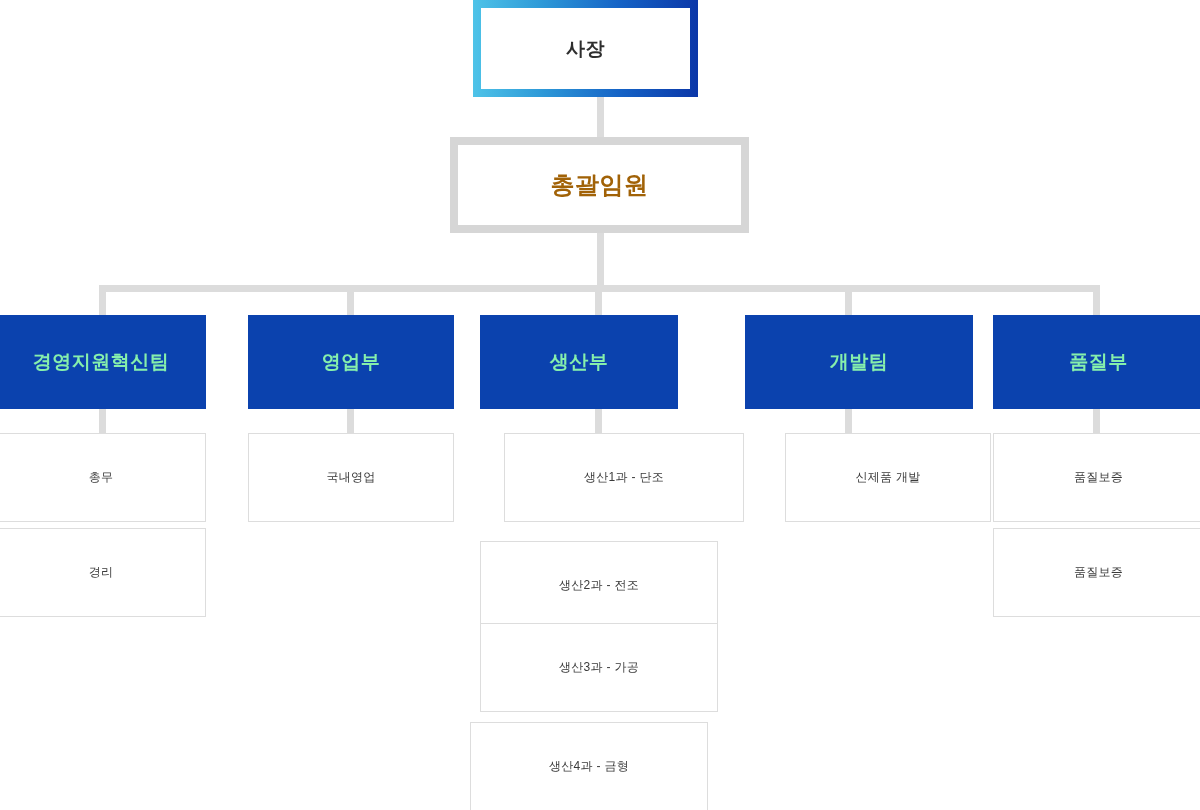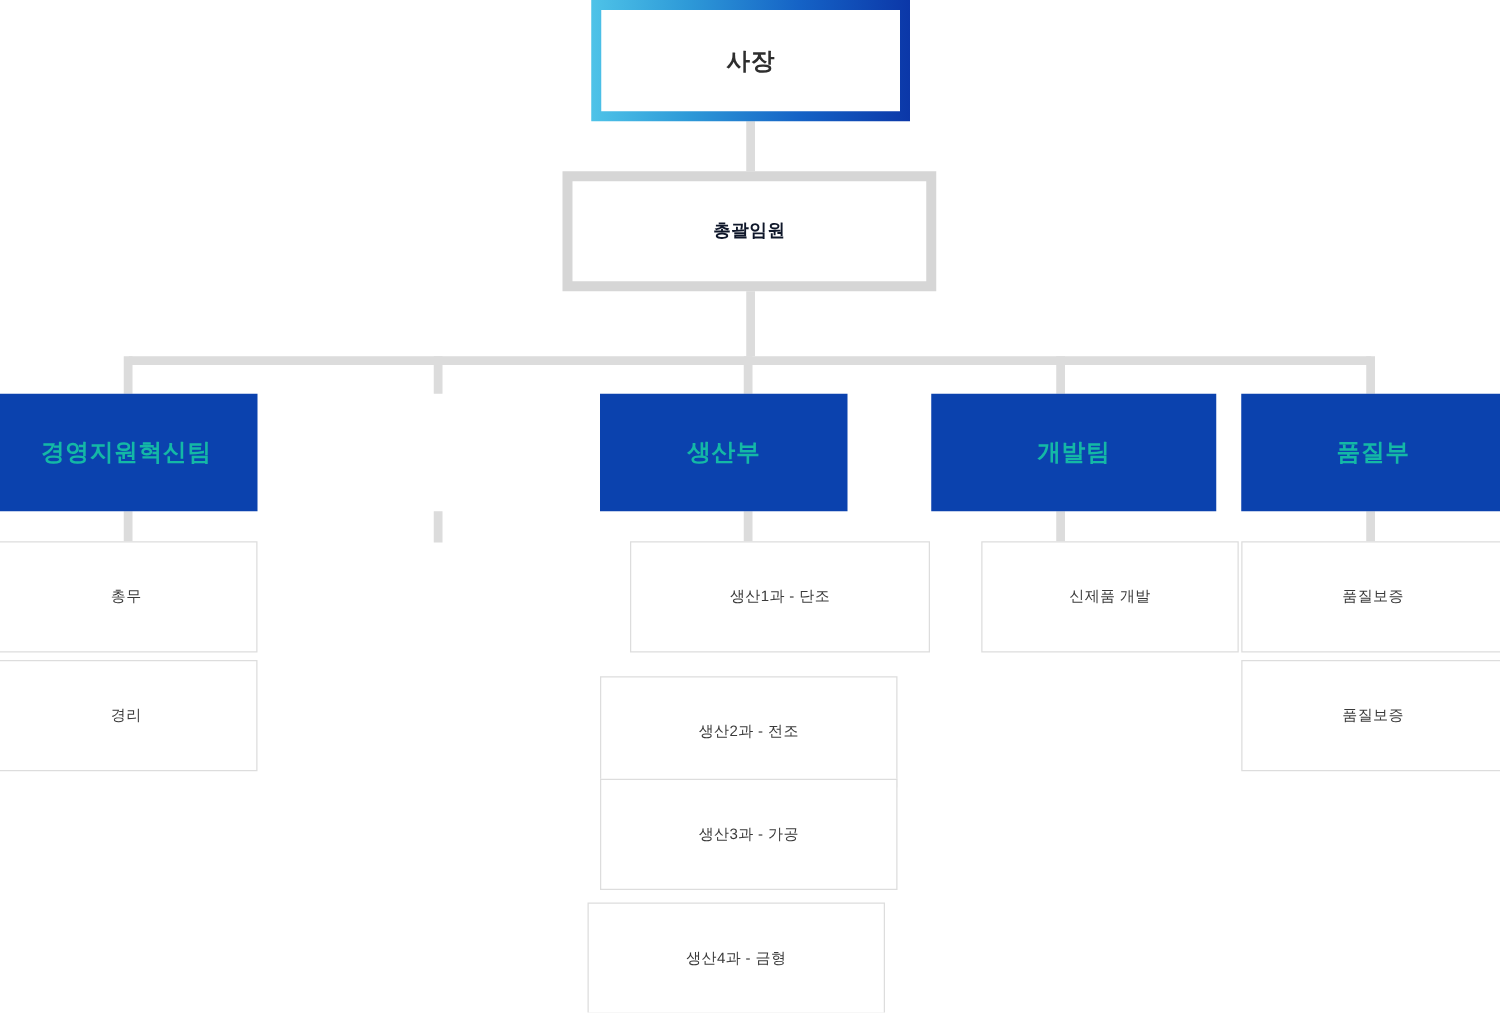--- a/index.html
+++ b/index.html
@@ -17,21 +17,21 @@
 
   
   .conn      { position:absolute; background:#dcdcdc; }
   .conn-v    { width:7px; }
   .conn-h    { height:7px; }
 
   
   .node-ceo {
     position:absolute;
     left:473px; top:0px;
-    width:255px; height:97px;
+    width:225px; height:97px;
     background:linear-gradient(90deg,#4ec3e8 0%,#2e9ad8 30%,#1563c6 65%,#0b37a8 100%);
     padding:8px;
   }
   .node-ceo .inner {
     width:100%; height:100%;
     background:#ffffff;
     display:flex; align-items:center; justify-content:center;
   }
   .node-ceo .label {
     font-size:19px; font-weight:bold; color:#2e2e2e; letter-spacing:.5px;
@@ -44,32 +44,32 @@
     width:299px; height:96px;
     background:#d6d6d6;
     padding:8px;
   }
   .node-exec .inner {
     width:100%; height:100%;
     background:#ffffff;
     display:flex; align-items:center; justify-content:center;
   }
   .node-exec .label {
-    font-size:14px; font-weight:bold; color:#0f172a; letter-spacing:.5px;
+    font-size:24px; font-weight:bold; color:#a16207; letter-spacing:.5px;
   }
 
   
   .dept-head {
     position:absolute;
     height:94px;
     background:#0b42ae;
     display:flex; align-items:center; justify-content:center;
   }
   .dept-head .label {
-    font-size:19px; font-weight:bold; color:#14b8a6; letter-spacing:.5px;
+    font-size:19px; font-weight:bold; color:#86efac; letter-spacing:.5px;
     white-space:nowrap;
   }
 
   
   .sub-box {
     position:absolute;
     height:89px;
     background:#ffffff;
     border:1px solid #dddddd;
     display:flex; align-items:center; justify-content:center;
@@ -111,40 +111,46 @@
   <div class="node-exec">
     <div class="inner">
       <span class="label">총괄임원</span>
     </div>
   </div>
 
   <div class="dept-head" style="left:-4px; top:315px; width:210px;">
     <span class="label">경영지원혁신팀</span>
   </div>
 
+  <div class="dept-head" style="left:248px; top:315px; width:206px;">
+    <span class="label">영업부</span>
+  </div>
 
   <div class="dept-head" style="left:480px; top:315px; width:198px;">
     <span class="label">생산부</span>
   </div>
 
   <div class="dept-head" style="left:745px; top:315px; width:228px;">
     <span class="label">개발팀</span>
   </div>
 
   <div class="dept-head" style="left:993px; top:315px; width:211px;">
     <span class="label">품질부</span>
   </div>
 
   <div class="sub-box" style="left:-4px; top:433px; width:210px;">
     <span class="label">총무</span>
   </div>
   <div class="sub-box" style="left:-4px; top:528px; width:210px;">
     <span class="label">경리</span>
   </div>
 
+  <div class="sub-box" style="left:248px; top:433px; width:206px;">
+    <span class="label">국내영업</span>
+  </div>
 
   <div class="sub-box" style="left:504px; top:433px; width:240px;">
     <span class="label">생산1과 - 단조</span>
   </div>
   <div class="sub-box" style="left:480px; top:528px; width:238px;margin-top:13px;">
     <span class="label">생산2과 - 전조</span>
   </div>
   <div class="sub-box" style="left:480px; top:623px; width:238px;">
     <span class="label">생산3과 - 가공</span>
   </div>

